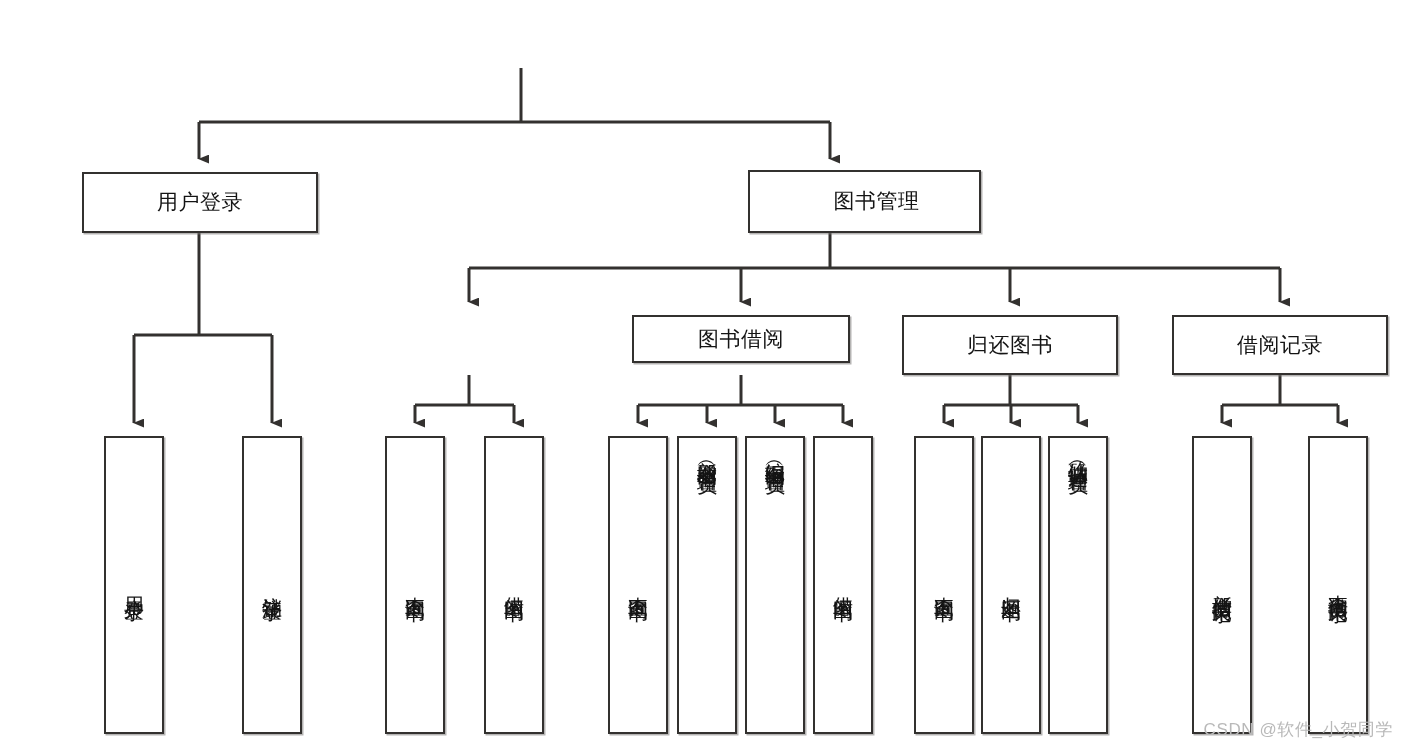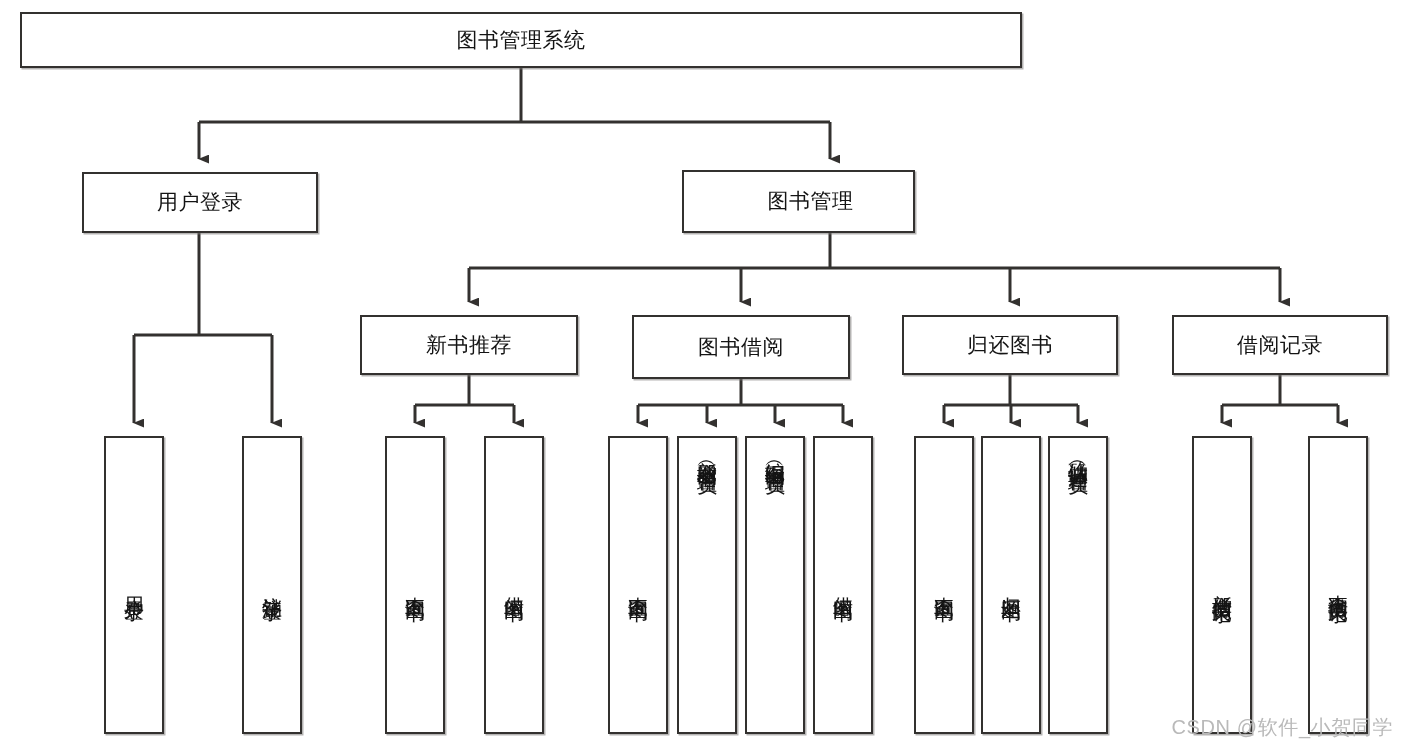--- a/index.html
+++ b/index.html
@@ -56,21 +56,21 @@
     padding-top: 8px;
   }
   .node-box.vertical.centered {
     align-items: center;
     padding-top: 0;
   }
   #watermark {
     position: absolute;
     right: 12px;
     bottom: 6px;
-    font-size: 20px;
+    font-size: 17px;
     color: #b9b9b9;
     letter-spacing: 0.6px;
     white-space: nowrap;
     pointer-events: none;
   }
 </style>
 </head>
 <body>
 
 <div id="stage">
@@ -118,35 +118,29 @@
       <path d="M 1011 405 L 1011 423" marker-end="url(#arrowhead)"></path>
       <path d="M 1078 405 L 1078 423" marker-end="url(#arrowhead)"></path>
 
       <path d="M 1280 375 L 1280 405"></path>
       <path d="M 1222 405 L 1338 405"></path>
       <path d="M 1222 405 L 1222 423" marker-end="url(#arrowhead)"></path>
       <path d="M 1338 405 L 1338 423" marker-end="url(#arrowhead)"></path>
     </g>
   </svg>
 
-  <div class="node-box" style="left:20px; top:12px; width:1002px; height:56px;">
-    <span class="node-label">图书管理系统</span>
-  </div>
 
   <div class="node-box" style="left:82px; top:172px; width:236px; height:61px;">
     <span class="node-label">用户登录</span>
   </div>
-  <div class="node-box" style="left:682px; top:170px; width:233px; height:63px;padding-left:24px;">
+  <div class="node-box" style="left:748px; top:170px; width:233px; height:63px;padding-left:24px;">
     <span class="node-label">图书管理</span>
   </div>
 
-  <div class="node-box" style="left:360px; top:315px; width:218px; height:60px;">
-    <span class="node-label">新书推荐</span>
-  </div>
-  <div class="node-box" style="left:632px; top:315px; width:218px; height:64px;">
+  <div class="node-box" style="left:632px; top:315px; width:218px; height:48px;">
     <span class="node-label">图书借阅</span>
   </div>
   <div class="node-box" style="left:902px; top:315px; width:216px; height:60px;">
     <span class="node-label">归还图书</span>
   </div>
   <div class="node-box" style="left:1172px; top:315px; width:216px; height:60px;justify-content:center;">
     <span class="node-label">借阅记录</span>
   </div>
 
   <div class="node-box vertical centered" style="left:104px; top:436px; width:60px; height:298px;">

